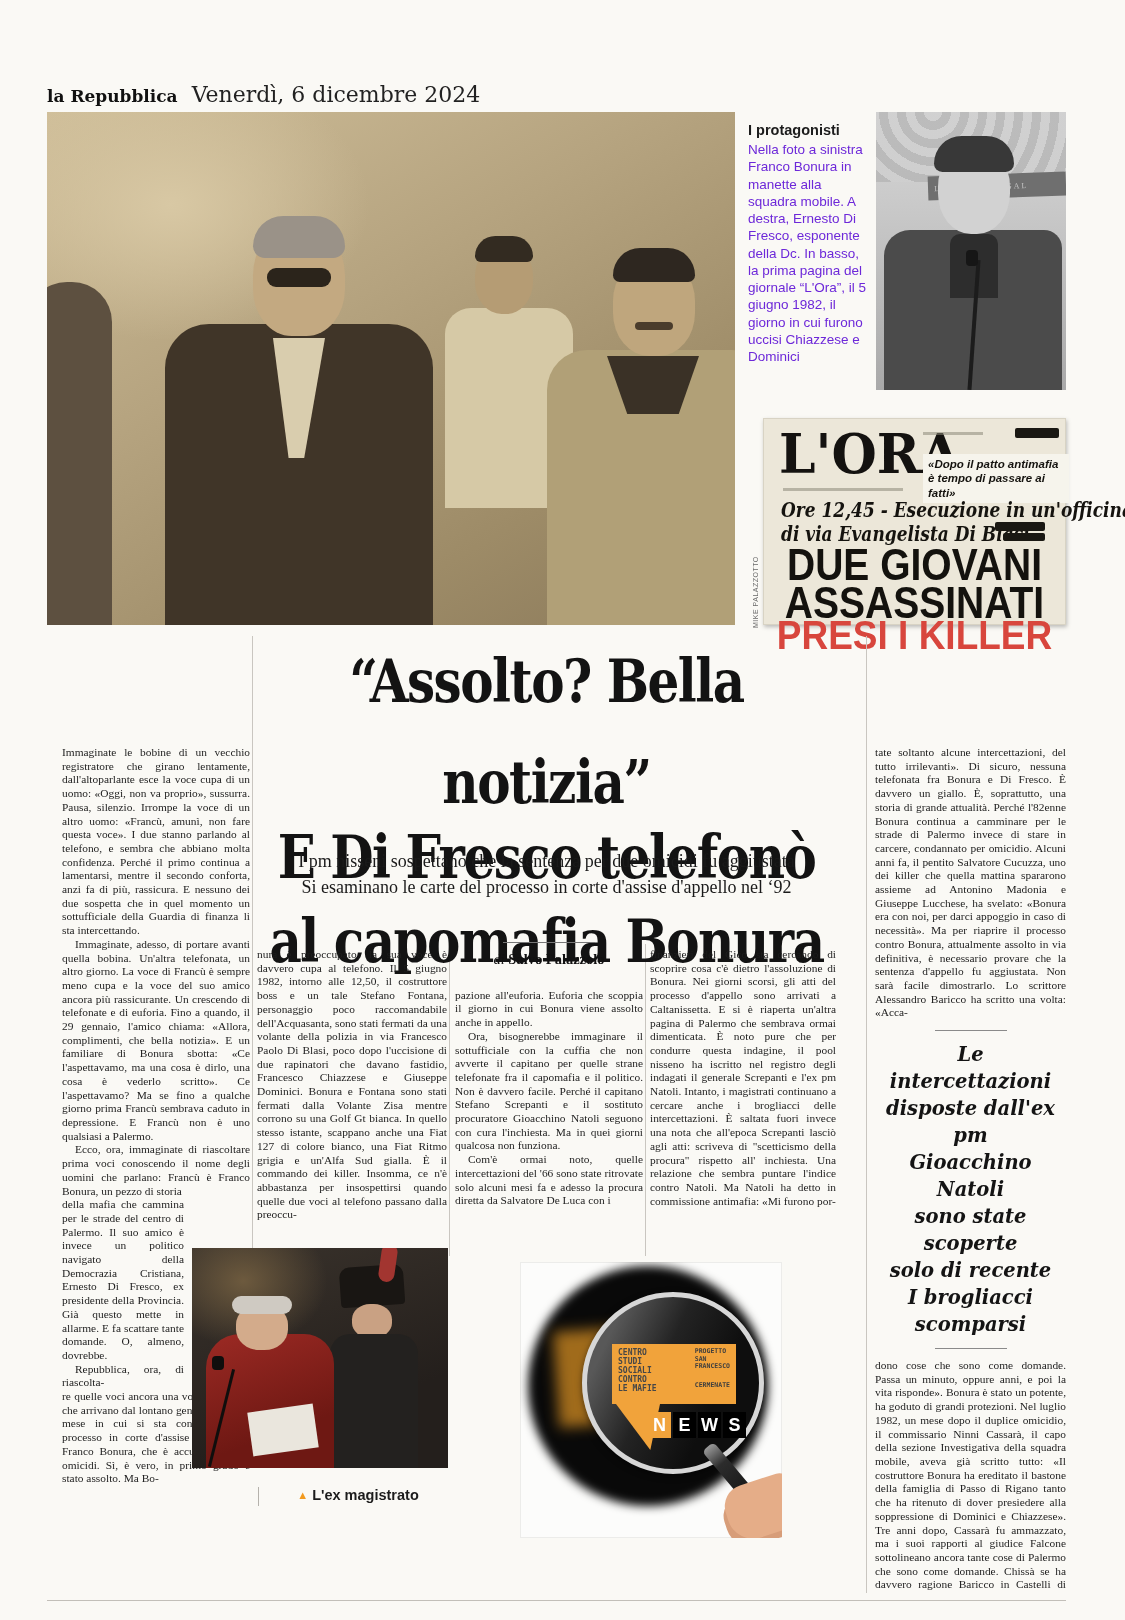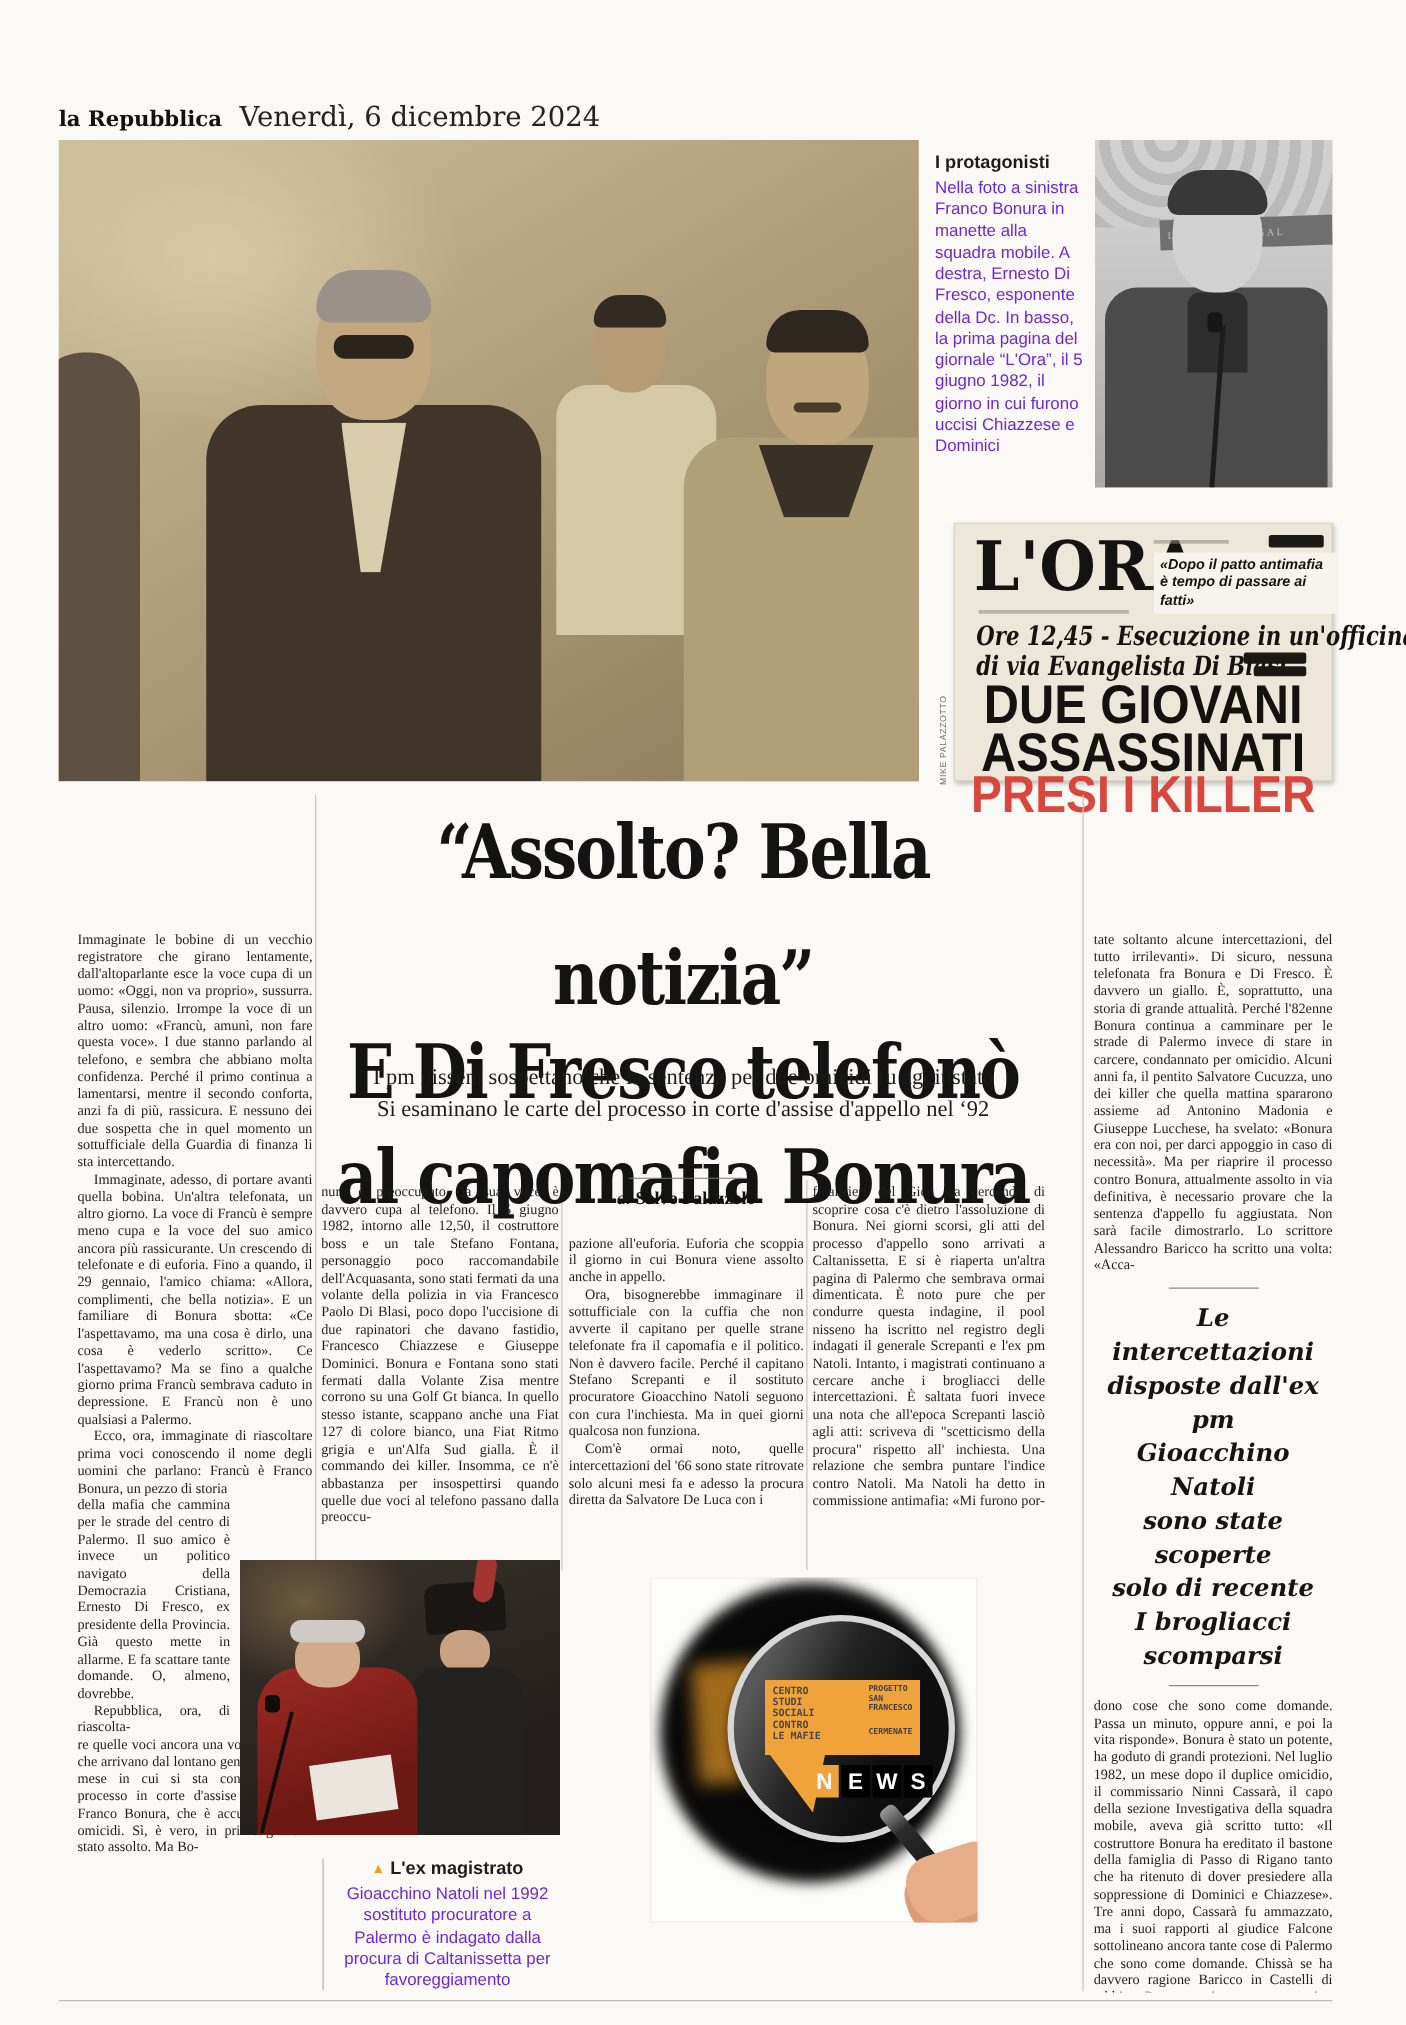--- a/index.html
+++ b/index.html
@@ -132,21 +132,21 @@
     <div class="ph" style="left:58px;top:24px;width:80px;height:36px;background:#383838;border-radius:40px 40px 12px 12px;"></div>
     <div class="ph" style="left:96px;top:148px;width:4px;height:130px;background:#1c1c1c;transform:rotate(4deg);"></div>
     <div class="ph" style="left:90px;top:138px;width:12px;height:16px;background:#161616;border-radius:4px;"></div>
   </div>
 
   <div class="abs lora" style="left:763px;top:418px;width:303px;height:207px;">
     <div class="abs lora-mast" style="left:16px;top:10px;">L'ORA</div>
     <div class="lora-smudge" style="left:20px;top:70px;width:120px;"></div>
     <div class="lora-smudge" style="left:160px;top:14px;width:60px;"></div>
     <div class="lora-pill" style="left:252px;top:10px;width:44px;height:10px;"></div>
-    <div class="lora-quote" style="left:160px;top:24px;width:136px;">«Dopo il patto antimafia è tempo di passare ai fatti»</div>
+    <div class="lora-quote" style="left:160px;top:36px;width:136px;">«Dopo il patto antimafia è tempo di passare ai fatti»</div>
     <div class="abs lora-kick" style="left:18px;top:78px;">Ore 12,45 - Esecuzione in un'officina</div>
     <div class="abs lora-kick" style="left:18px;top:102px;">di via Evangelista Di Blasi</div>
     <div class="lora-pill" style="left:232px;top:104px;width:50px;height:9px;"></div>
     <div class="lora-pill" style="left:240px;top:115px;width:42px;height:8px;"></div>
     <div class="abs lora-big" style="left:0;top:128px;width:303px;">
       <div>DUE GIOVANI</div>
       <div>ASSASSINATI</div>
     </div>
     <div class="abs lora-big lora-red" style="left:0;top:199px;width:303px;font-size:37px;">PRESI I KILLER</div>
   </div>
@@ -223,21 +223,20 @@
     <div class="ph" style="left:14px;top:86px;width:128px;height:134px;background:linear-gradient(160deg,#9c2a24,#6e1813 70%);border-radius:34px 30px 0 0;"></div>
     <div class="ph" style="left:44px;top:56px;width:52px;height:46px;background:#d3ab8b;border-radius:45%;"></div>
     <div class="ph" style="left:40px;top:48px;width:60px;height:18px;background:#cfcac2;border-radius:10px;"></div>
     <div class="ph" style="left:58px;top:160px;width:66px;height:44px;background:#eae6dd;transform:rotate(-8deg);"></div>
     <div class="ph" style="left:28px;top:120px;width:3px;height:100px;background:#0f0e0d;transform:rotate(14deg);"></div>
     <div class="ph" style="left:20px;top:108px;width:12px;height:14px;background:#0f0e0d;border-radius:4px;"></div>
   </div>
 
   <div class="abs cap mag-cap" style="left:258px;top:1487px;width:178px;">
     <div class="cap-title"><span class="tri">▲</span> <span>L'ex magistrato</span></div>
-    <div class="cap-body">Gioacchino Natoli nel 1992 sostituto procuratore a Palermo è indagato dalla procura di Caltanissetta per favoreggiamento</div>
   </div>
 
   <div class="photo newscard" style="left:520px;top:1262px;width:262px;height:276px;">
     <div class="blob-dark"></div>
     <div class="blob-orange"></div>
     <div class="lens"></div>
     <div class="logo-box">
       <div class="logo-left" style="white-space: pre-line;">CENTRO
 STUDI
 SOCIALI

